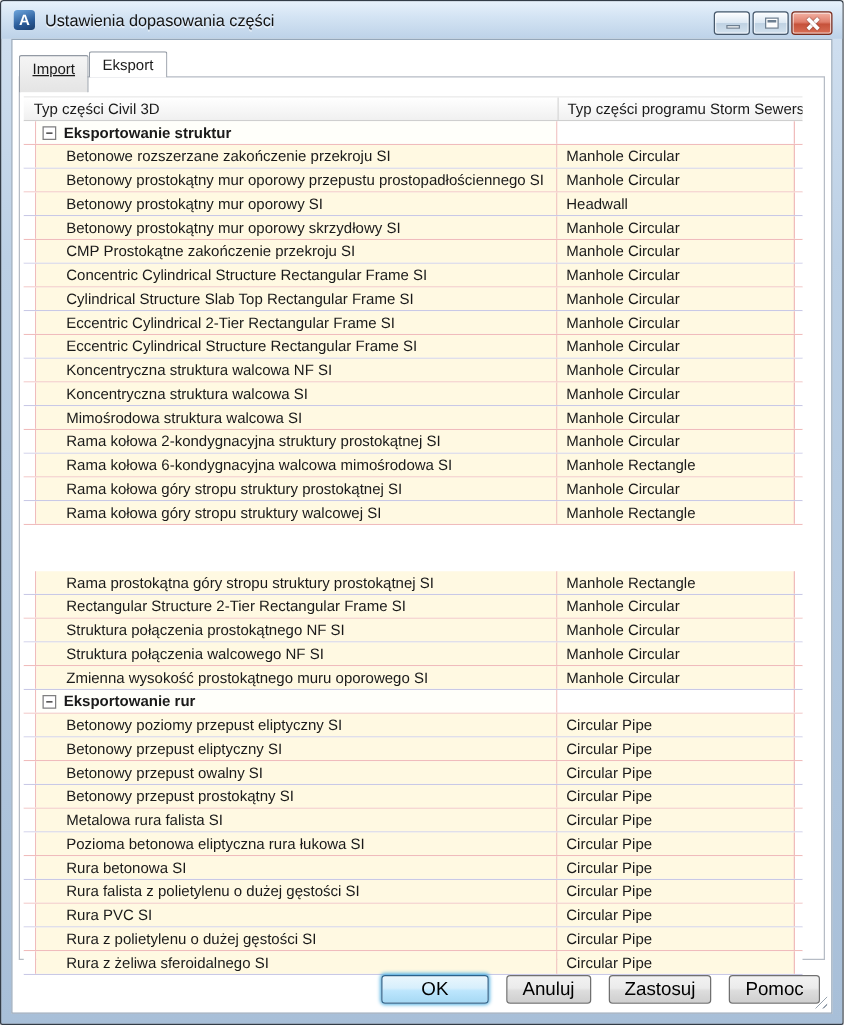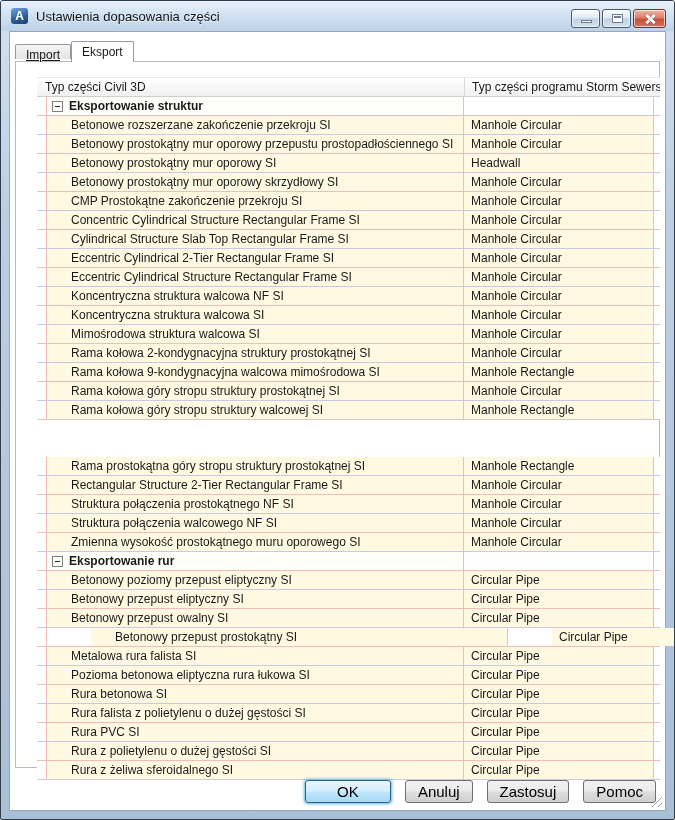--- a/index.html
+++ b/index.html
@@ -31,26 +31,26 @@
     box-shadow:0 0 1px #5a1c10;}
   .glyph-x::before{transform:rotate(45deg);}
   .glyph-x::after{transform:rotate(-45deg);}
   
   .client{position:absolute;left:8px;right:8px;top:30px;bottom:8px;background:#ffffff;
     border:1px solid #96a7b9;}
   
   .tabstrip{position:absolute;top:9px;left:5px;display:flex;z-index:3;}
   .tab{font-size:12px;color:#1a1a1a;border:1px solid #939aa4;border-bottom:none;
     border-radius:2px 2px 0 0;padding:3px 10px 2px 10px;cursor:default;}
-  .tab.inactive{background:linear-gradient(#f5f5f5,#e4e4e4);margin-top:3px;height:15px;text-decoration:underline;}
+  .tab.inactive{background:linear-gradient(#f5f5f5,#e4e4e4);margin-top:3px;height:30px;text-decoration:underline;}
   .tab.active{background:#fff;height:21px;margin-bottom:-1px;position:relative;z-index:4;}
   .tabpage{position:absolute;top:29px;left:5px;right:5px;bottom:42px;background:#fff;
     border:1px solid #b6bcc5;}
   
-  .grid{position:absolute;top:15px;left:21px;width:623px;font-size:12px;color:#1a1a1a;}
+  .grid{position:absolute;top:15px;left:3px;width:623px;font-size:12px;color:#1a1a1a;}
   .grid-header{height:20px;display:flex;background:linear-gradient(#ffffff,#f0f0f0);
     border-top:1px solid #e9e9e9;border-bottom:1px solid #cfcfcf;}
   .gh1{width:428px;padding-left:8px;line-height:19px;border-right:1px solid #d8d8d8;overflow:hidden;white-space:nowrap;}
   .gh2{flex:1;padding-left:7px;line-height:19px;overflow:hidden;white-space:nowrap;}
   .trow{display:flex;height:19px;border-bottom:1px solid #f0bcbc;}
   .rowhead{width:10px;background:#fff;border-right:1px solid #f0bcbc;flex:none;}
   .c1{width:417px;padding-left:24px;background:#fff9e2;border-right:1px solid #f0bcbc;
     line-height:18px;overflow:hidden;white-space:nowrap;flex:none;}
   .c2{width:190px;padding-left:7px;background:#fff9e2;border-right:1px solid #f0bcbc;
     line-height:18px;overflow:hidden;white-space:nowrap;flex:none;}
@@ -189,21 +189,21 @@
               <div class="gutter"></div>
             </div>
             <div class="trow" style="border-bottom-color: rgb(201, 201, 230);">
               <div class="rowhead"></div>
               <div class="c1">Rama kołowa 2-kondygnacyjna struktury prostokątnej SI</div>
               <div class="c2">Manhole Circular</div>
               <div class="gutter"></div>
             </div>
             <div class="trow" style="border-bottom-color: rgb(240, 188, 188);">
               <div class="rowhead"></div>
-              <div class="c1">Rama kołowa 9-kondygnacyjna walcowa mimośrodowa SI</div>
+              <div class="c1">Rama kołowa 6-kondygnacyjna walcowa mimośrodowa SI</div>
               <div class="c2">Manhole Rectangle</div>
               <div class="gutter"></div>
             </div>
             <div class="trow" style="border-bottom-color: rgb(201, 201, 230);">
               <div class="rowhead"></div>
               <div class="c1">Rama kołowa góry stropu struktury prostokątnej SI</div>
               <div class="c2">Manhole Circular</div>
               <div class="gutter"></div>
             </div>
             <div class="trow" style="border-bottom-color: rgb(240, 188, 188);">
@@ -262,21 +262,21 @@
               <div class="c1">Betonowy przepust eliptyczny SI</div>
               <div class="c2">Circular Pipe</div>
               <div class="gutter"></div>
             </div>
             <div class="trow" style="border-bottom-color: rgb(201, 201, 230);">
               <div class="rowhead"></div>
               <div class="c1">Betonowy przepust owalny SI</div>
               <div class="c2">Circular Pipe</div>
               <div class="gutter"></div>
             </div>
-            <div class="trow" style="border-bottom-color: rgb(240, 188, 188); gap: 44px;">
+            <div class="trow" style="border-bottom-color: rgb(240, 188, 188);">
               <div class="rowhead"></div>
               <div class="c1">Betonowy przepust prostokątny SI</div>
               <div class="c2">Circular Pipe</div>
               <div class="gutter"></div>
             </div>
             <div class="trow" style="border-bottom-color: rgb(201, 201, 230);">
               <div class="rowhead"></div>
               <div class="c1">Metalowa rura falista SI</div>
               <div class="c2">Circular Pipe</div>
               <div class="gutter"></div>

